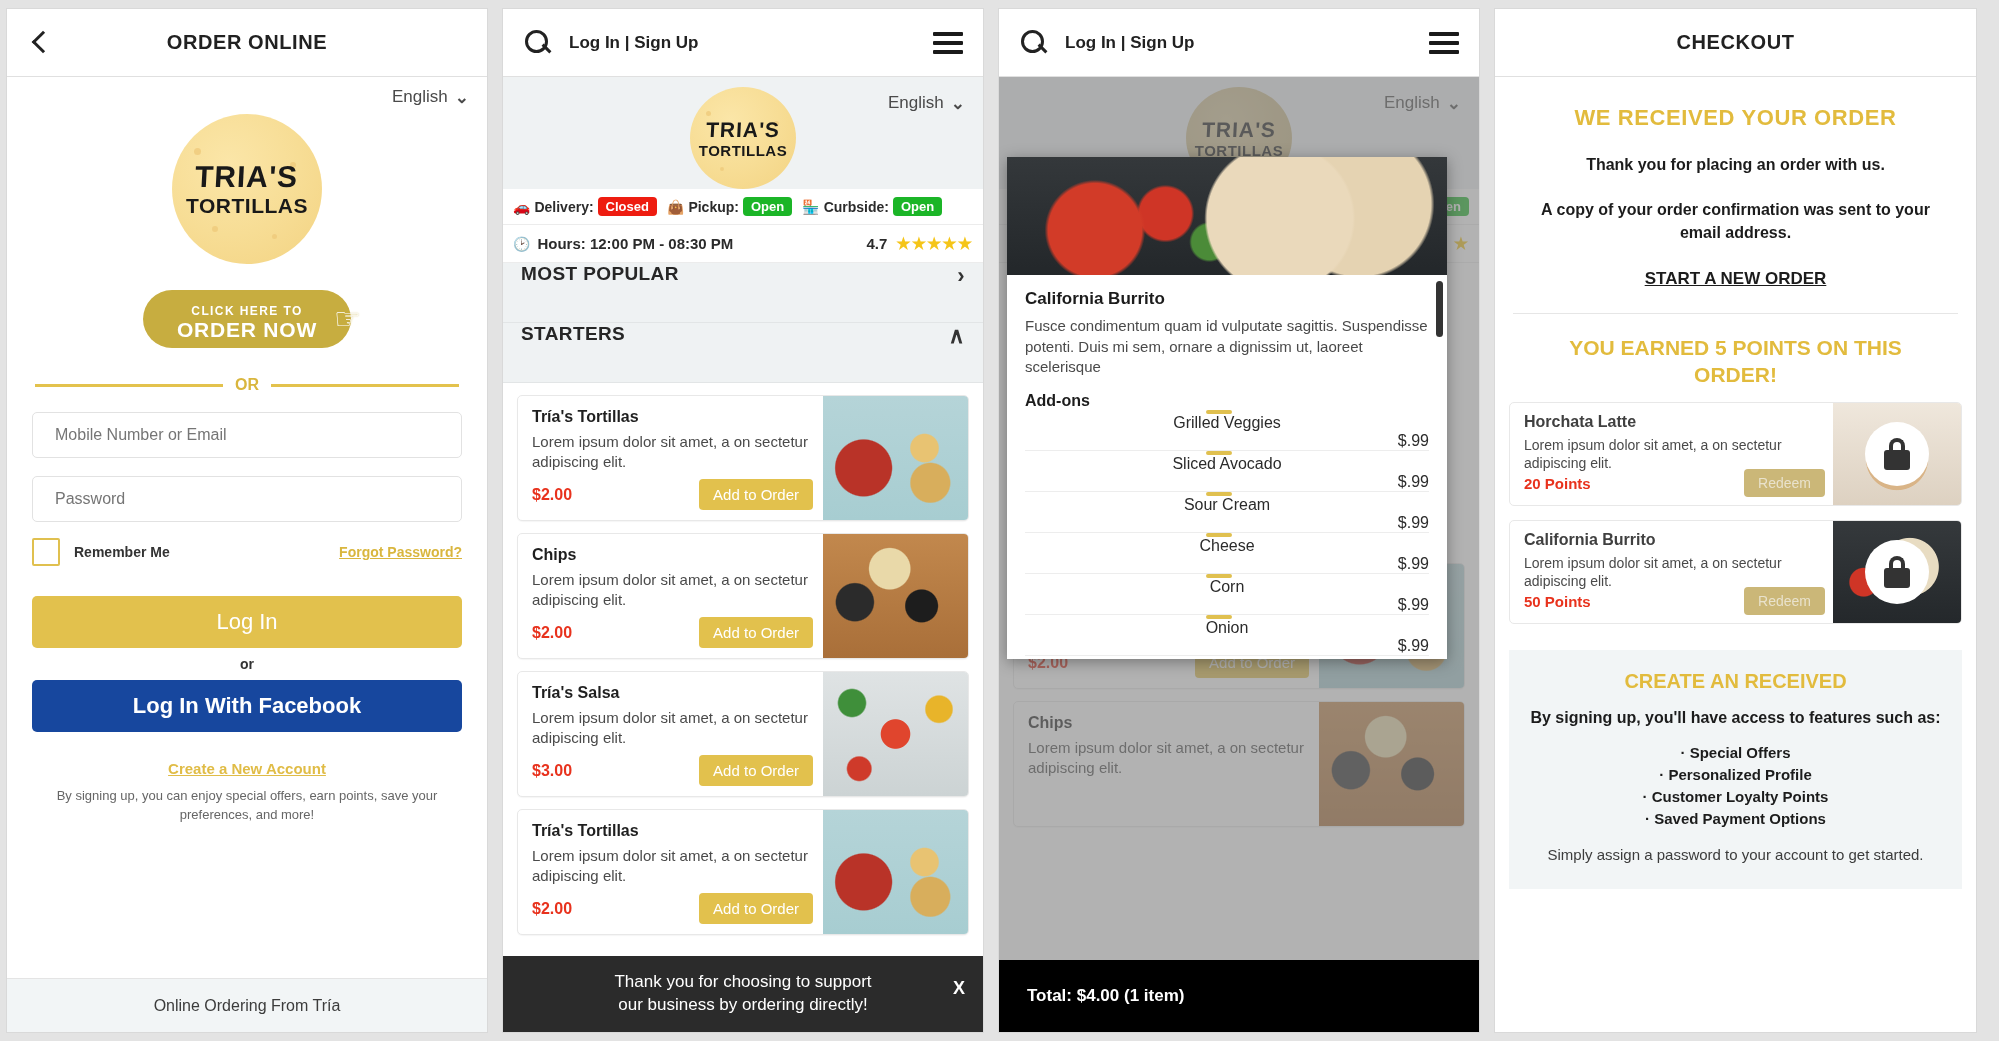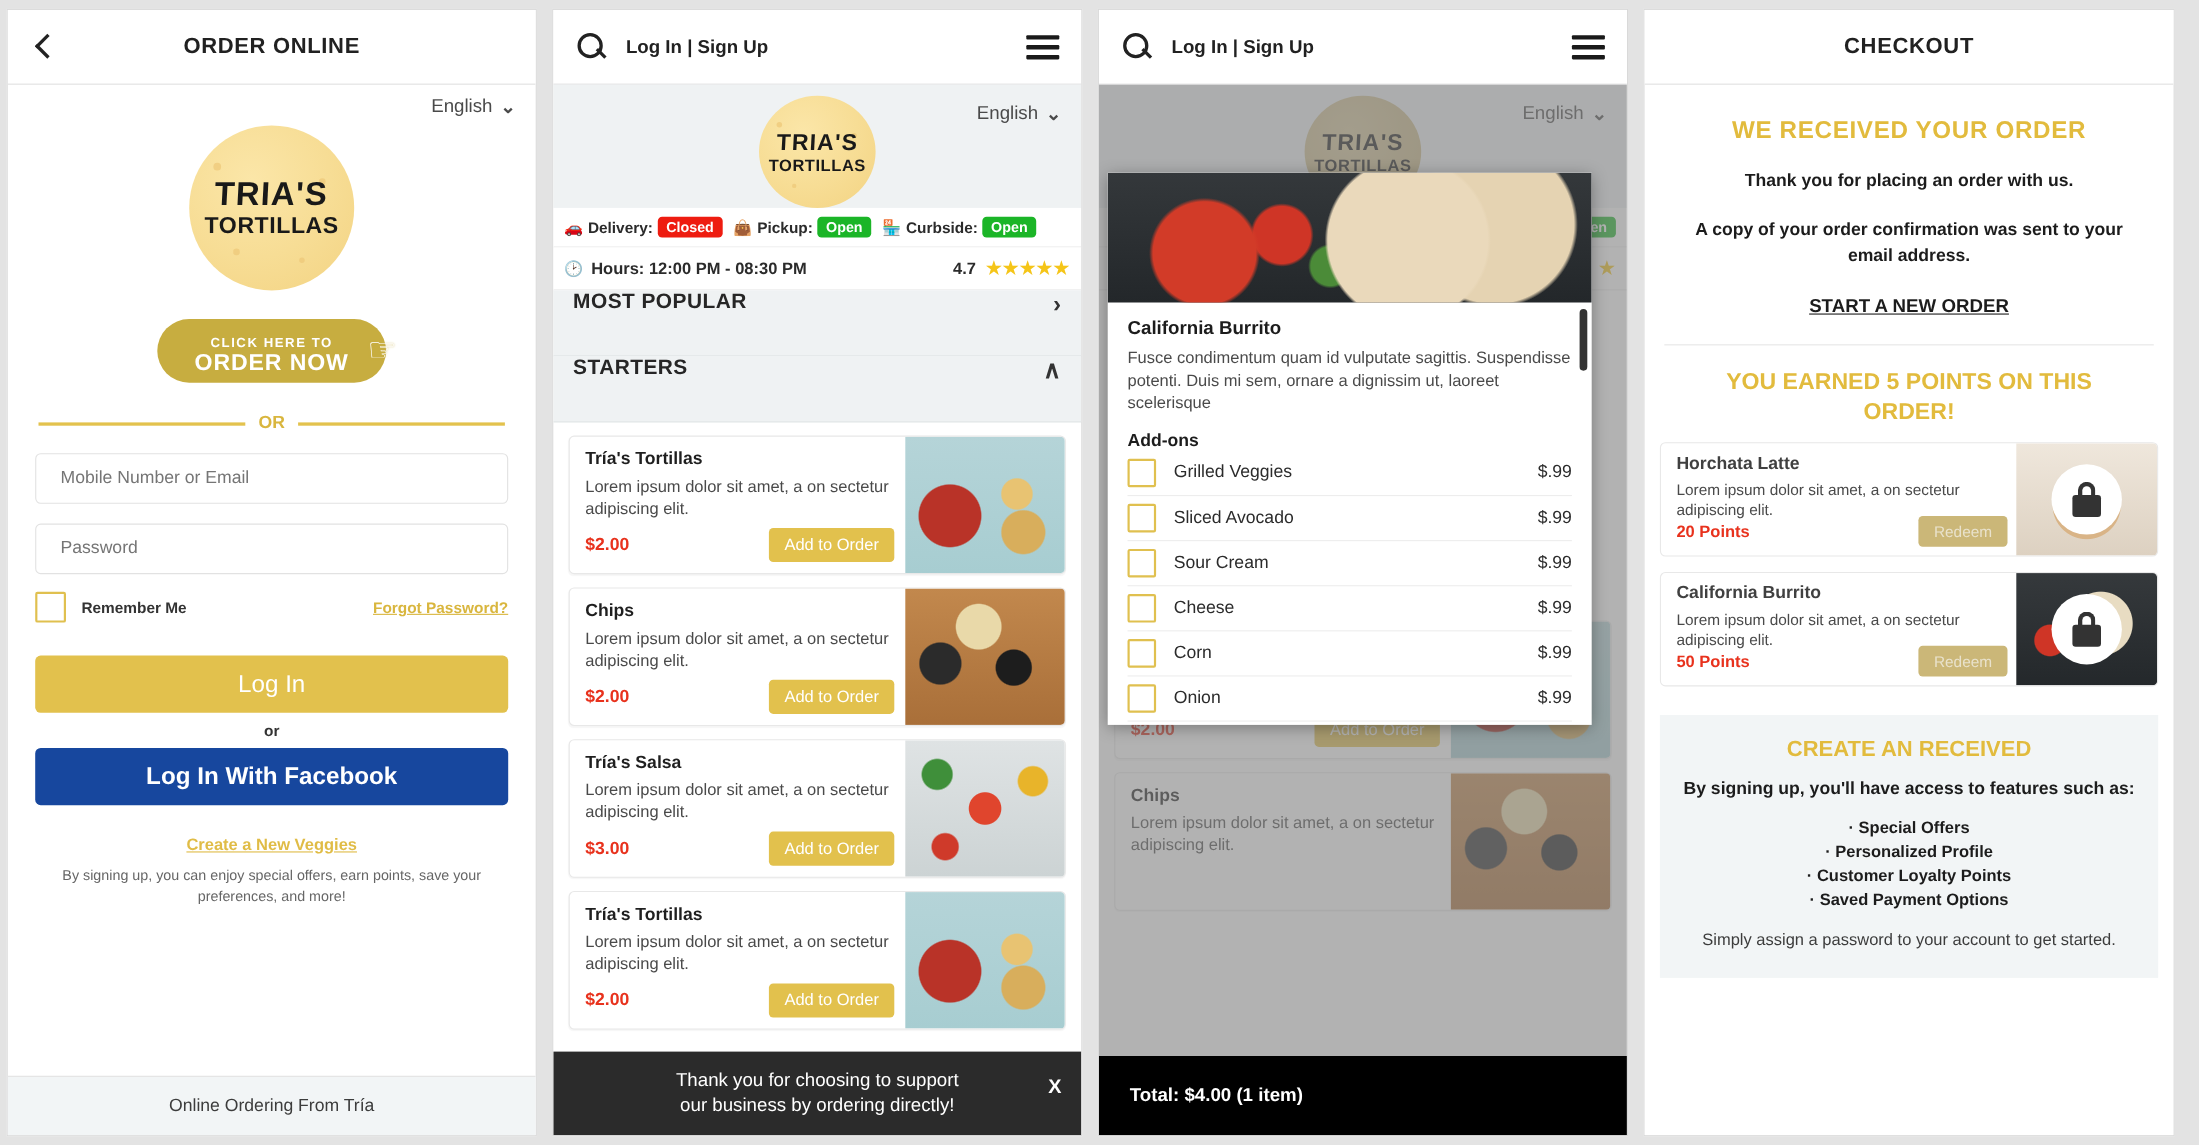--- a/index.html
+++ b/index.html
@@ -278,21 +278,21 @@
       radial-gradient(circle at 36% 48%, #cf3526 0 9%, transparent 10%),
       radial-gradient(circle at 46% 72%, #4b8b38 0 7%, transparent 8%),
       linear-gradient(#34383b, #23272a);
   }
   .modal-body { padding: 14px 18px 0 18px; }
   .modal-title { font-size: 17px; font-weight: bold; color: #1c1c1c; }
   .modal-desc { font-size: 15px; color: #4a4a4a; line-height: 1.38; margin-top: 7px; }
   .addons-head { font-size: 16px; font-weight: bold; color: #1c1c1c; margin-top: 14px; }
   .addon-row {
     display: flex; align-items: center; height: 41px;
-    border-bottom: 1px solid #ededed; font-size: 16px; color: #2b2b2b;
+    border-bottom: 1px solid #ededed; font-size: 16px; color: #2b2b2b; flex-direction: column;
   }
   .addon-row:last-child { border-bottom: none; }
   .addon-cb {
     width: 26px; height: 26px; border: 2px solid #e0c04f;
     border-radius: 2px; background: #fff; margin-right: 16px; cursor: pointer;
   }
   .addon-price { margin-left: auto; color: #2b2b2b; }
   .modal-scrollbar {
     position: absolute; right: 4px; top: 124px;
     width: 7px; height: 56px; background: #333; border-radius: 4px;
@@ -396,21 +396,21 @@
     <div class="remember-row">
       <div class="cbox"></div>
       <span class="remember-label">Remember Me</span>
       <span class="forgot">Forgot Password?</span>
     </div>
 
     <button class="btn-primary">Log In</button>
     <div class="or-small">or</div>
     <button class="btn-fb">Log In With Facebook</button>
 
-    <a class="create-acct">Create a New Veggies</a>
+    <a class="create-acct">Create a New Account</a>
     <div class="signup-note">By signing up, you can enjoy special offers, earn points, save your preferences, and more!</div>
 
     <div class="footer-bar">
       <span>Online Ordering From Tría</span>
     </div>
   </div>
 
   <div class="panel p2">
     <div class="topbar">
       <div class="search-icon"></div>

